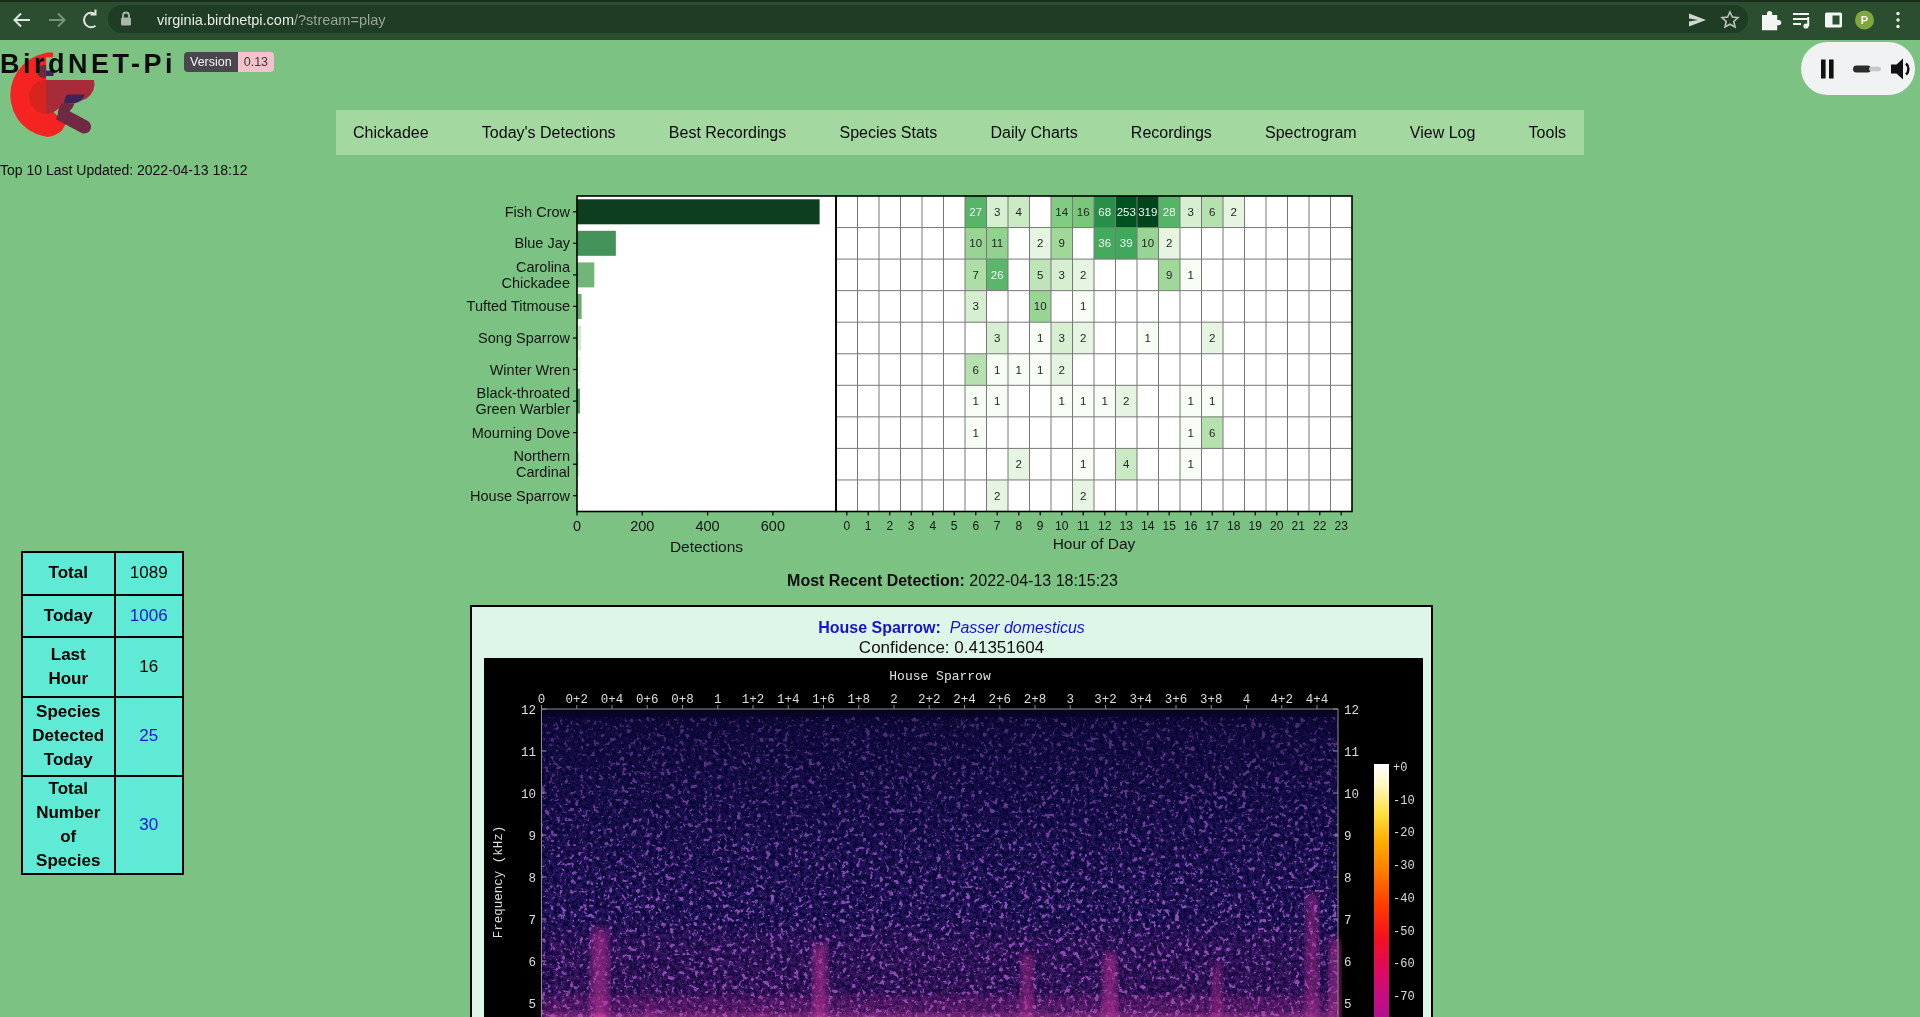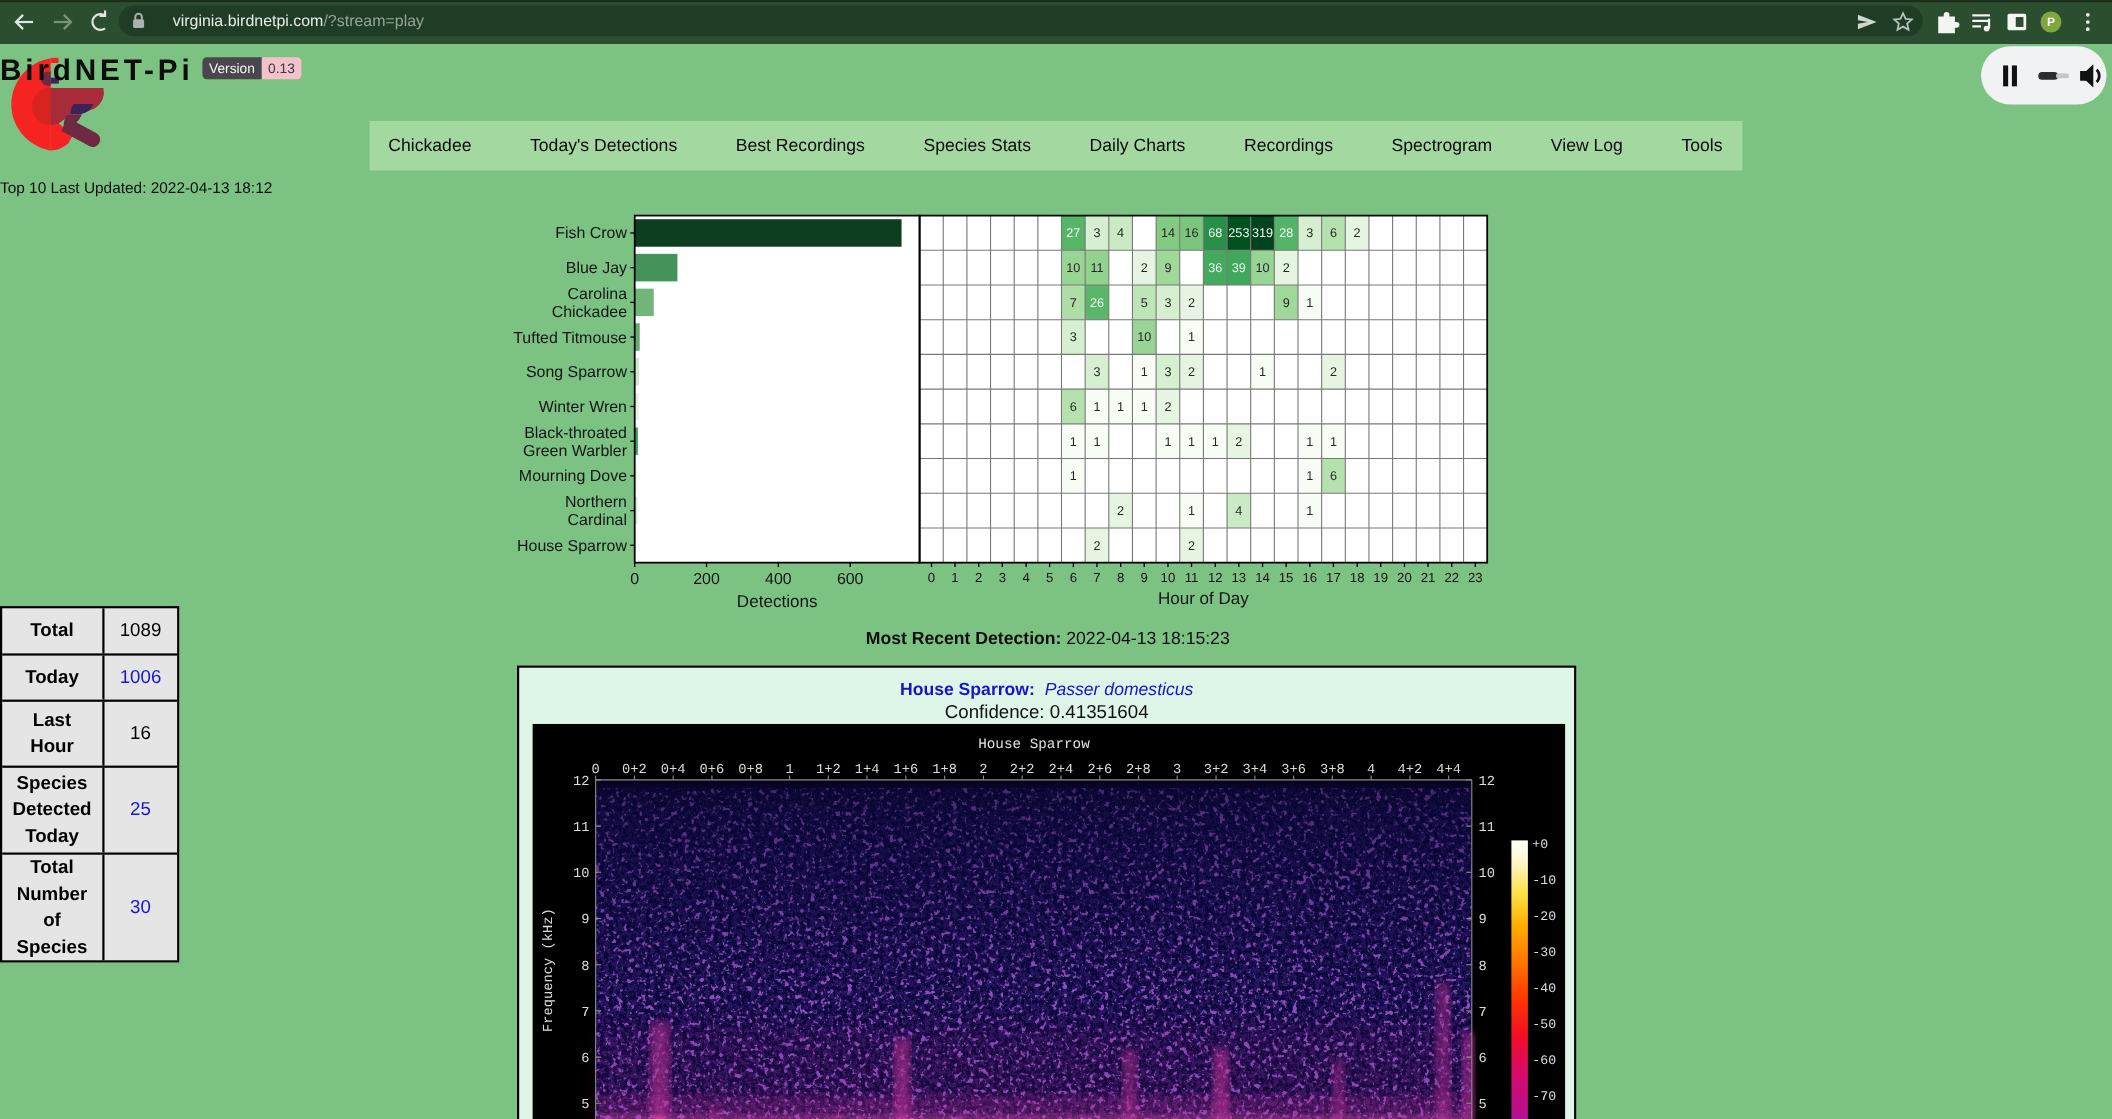--- a/index.html
+++ b/index.html
@@ -1,21 +1,21 @@
 <!DOCTYPE html>
 <html><head><meta charset="utf-8">
 <style>
 * { margin:0; padding:0; box-sizing:border-box; }
 html,body { width:1920px; height:1017px; overflow:hidden; background:#7cc383; font-family:"Liberation Sans", sans-serif; }
 #nav { position:absolute; left:336px; top:110px; width:1248px; height:45px; background:#a3d8a0;
   display:flex; justify-content:space-between; align-items:center; padding:0 18px 0 17px; font-size:16px; color:#0a0a0a; }
 #title { position:absolute; left:0; top:41.5px; width:1920px; text-align:left; font-size:27px; font-weight:bold; letter-spacing:3.5px; color:#0d0d0d; }
 #heading { position:absolute; left:0; top:161.5px; width:1904px; font-size:14px; color:#0d0d0d; }
 #recent { position:absolute; left:0; top:572px; width:1905px; text-align:center; font-size:16px; color:#0d0d0d; }
-#stats { position:absolute; left:0; top:551px; width:163px; border:2px solid #000; background:#e5e5e5; }
+#stats { position:absolute; left:21px; top:551px; width:163px; border:2px solid #000; background:#5eead4; }
 #stats .r { display:flex; border-bottom:2px solid #000; }
 #stats .r:last-child { border-bottom:none; }
 #stats .l { width:92.5px; border-right:2px solid #000; display:flex; align-items:center; justify-content:center; text-align:center; font-size:17px; line-height:24px; font-weight:bold; }
 #stats .v { flex:1; display:flex; align-items:center; justify-content:center; font-size:17px; }
 #stats .b { color:#1717d1; font-weight:normal; }
 #box { position:absolute; left:470px; top:605px; width:963px; height:420px; border:2px solid #000; background:#ddf6e7; }
 #sline1 { position:absolute; left:0; top:11.5px; width:959px; text-align:center; font-size:16px; color:#1414cc; font-weight:bold; }
 #sline1 i { font-weight:normal; }
 #sline2 { position:absolute; left:0; top:31px; width:959px; text-align:center; font-size:17px; color:#101010; }
 #chart text { font-family:"Liberation Sans", sans-serif; }

